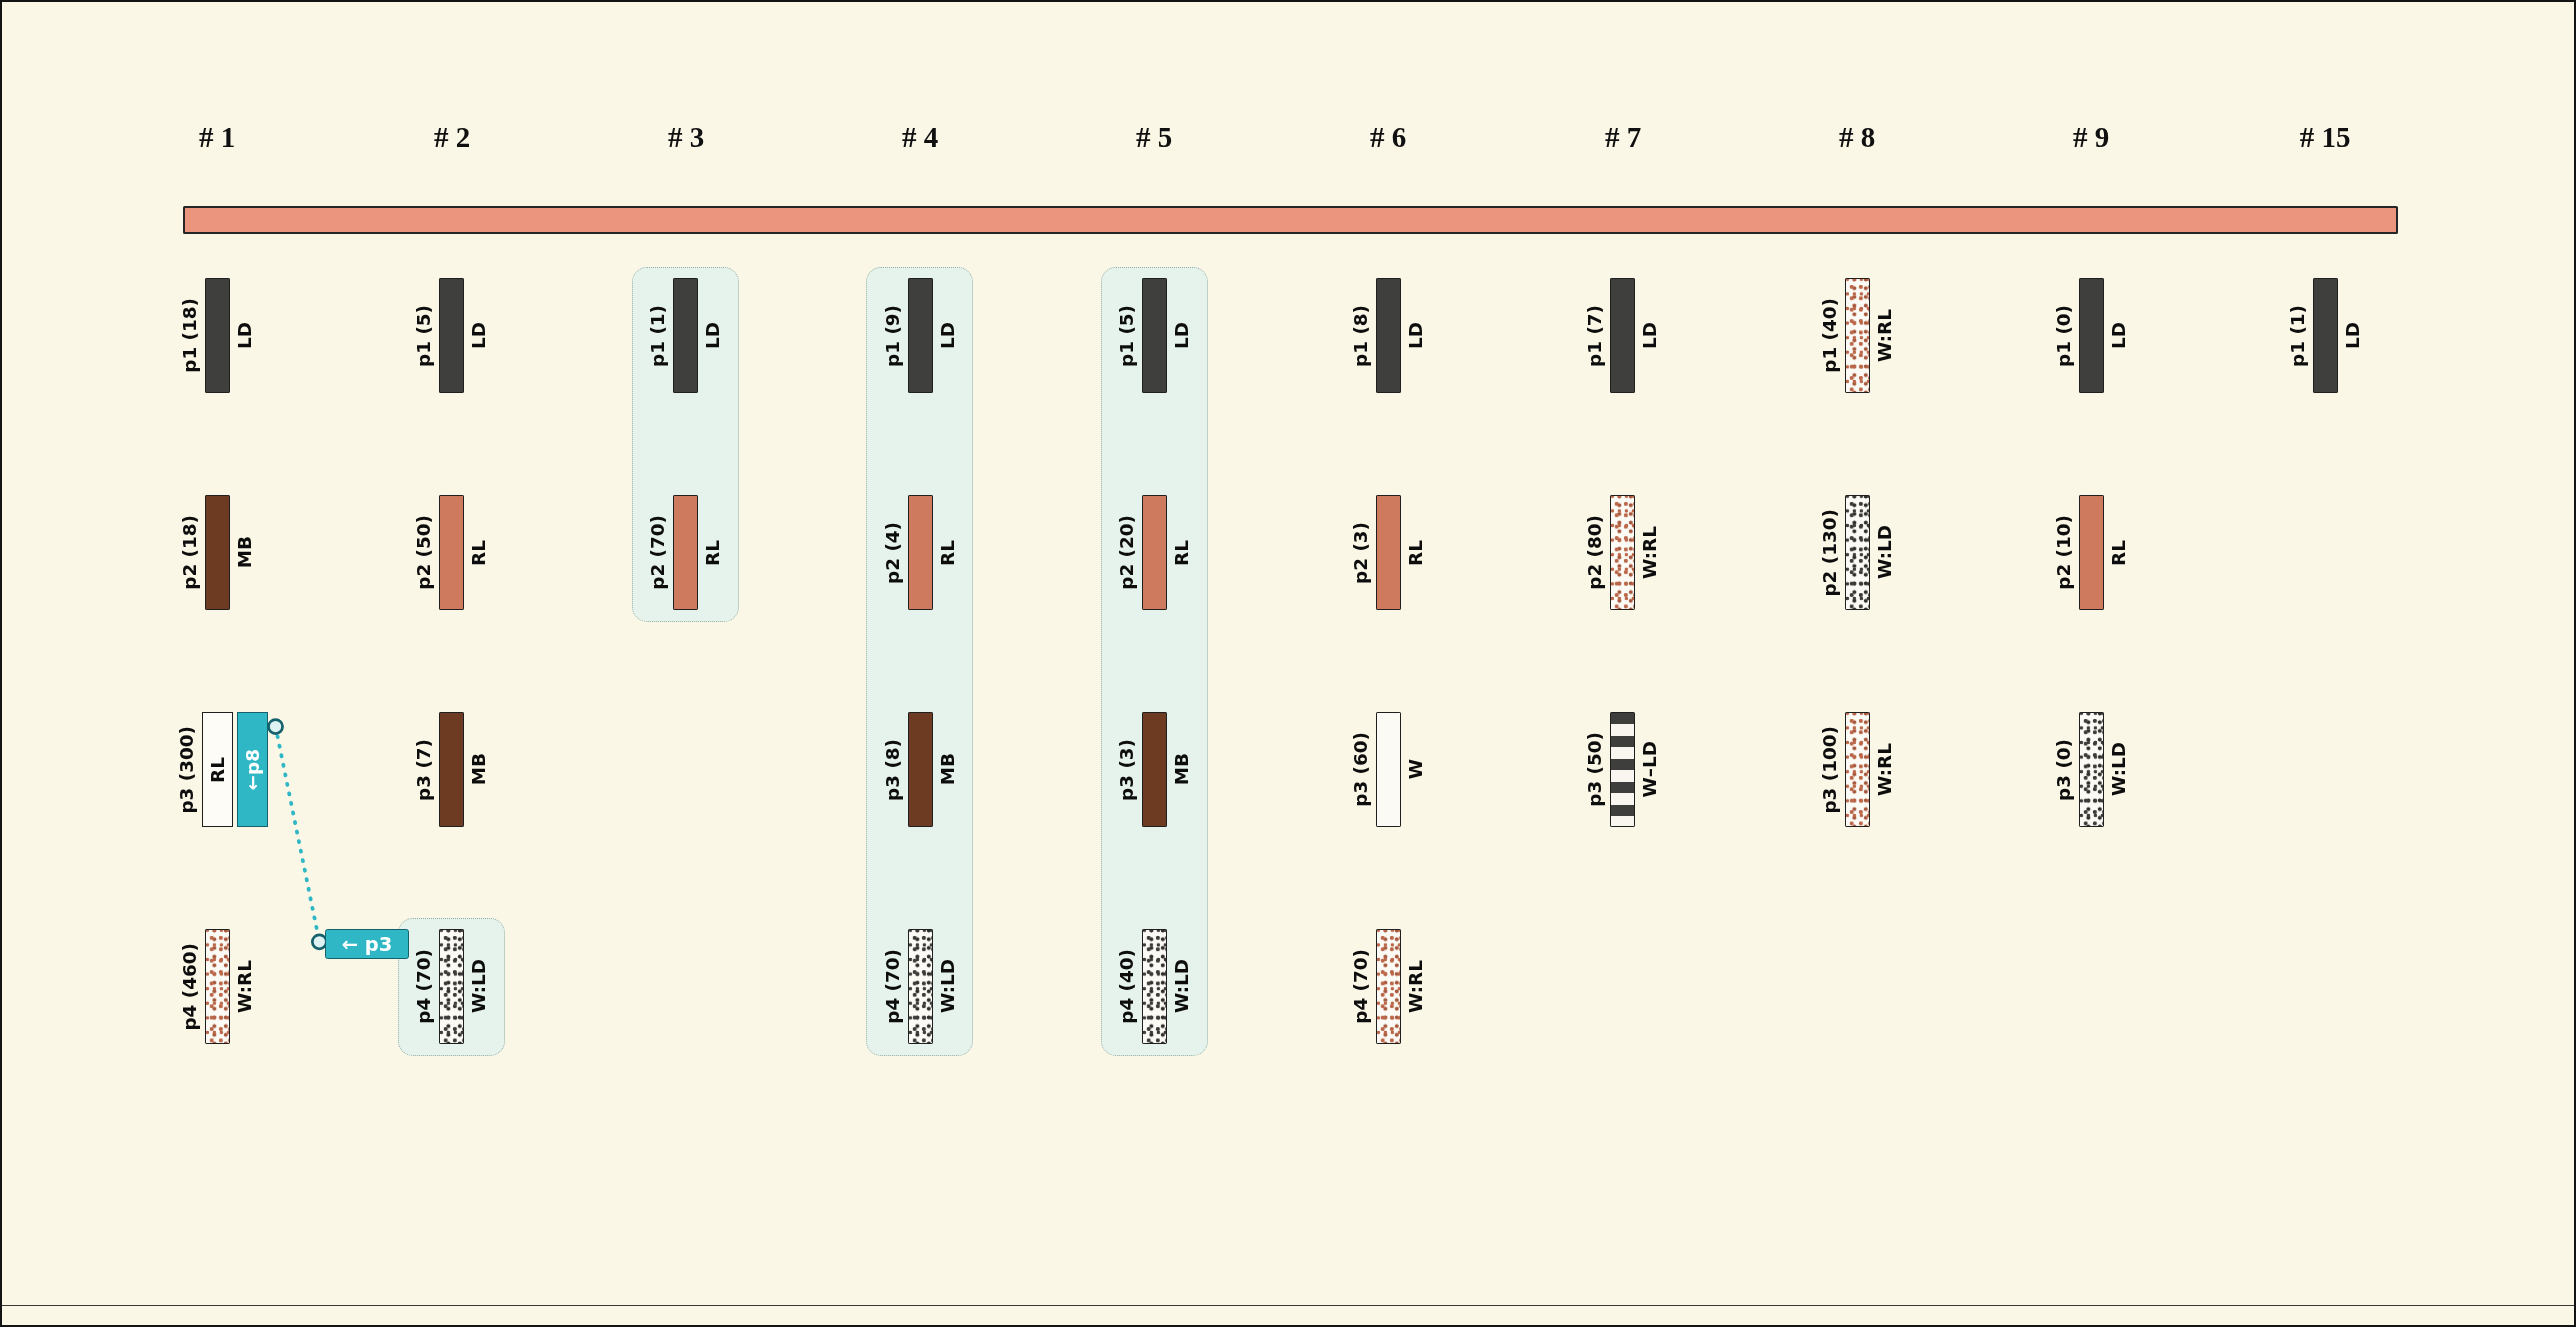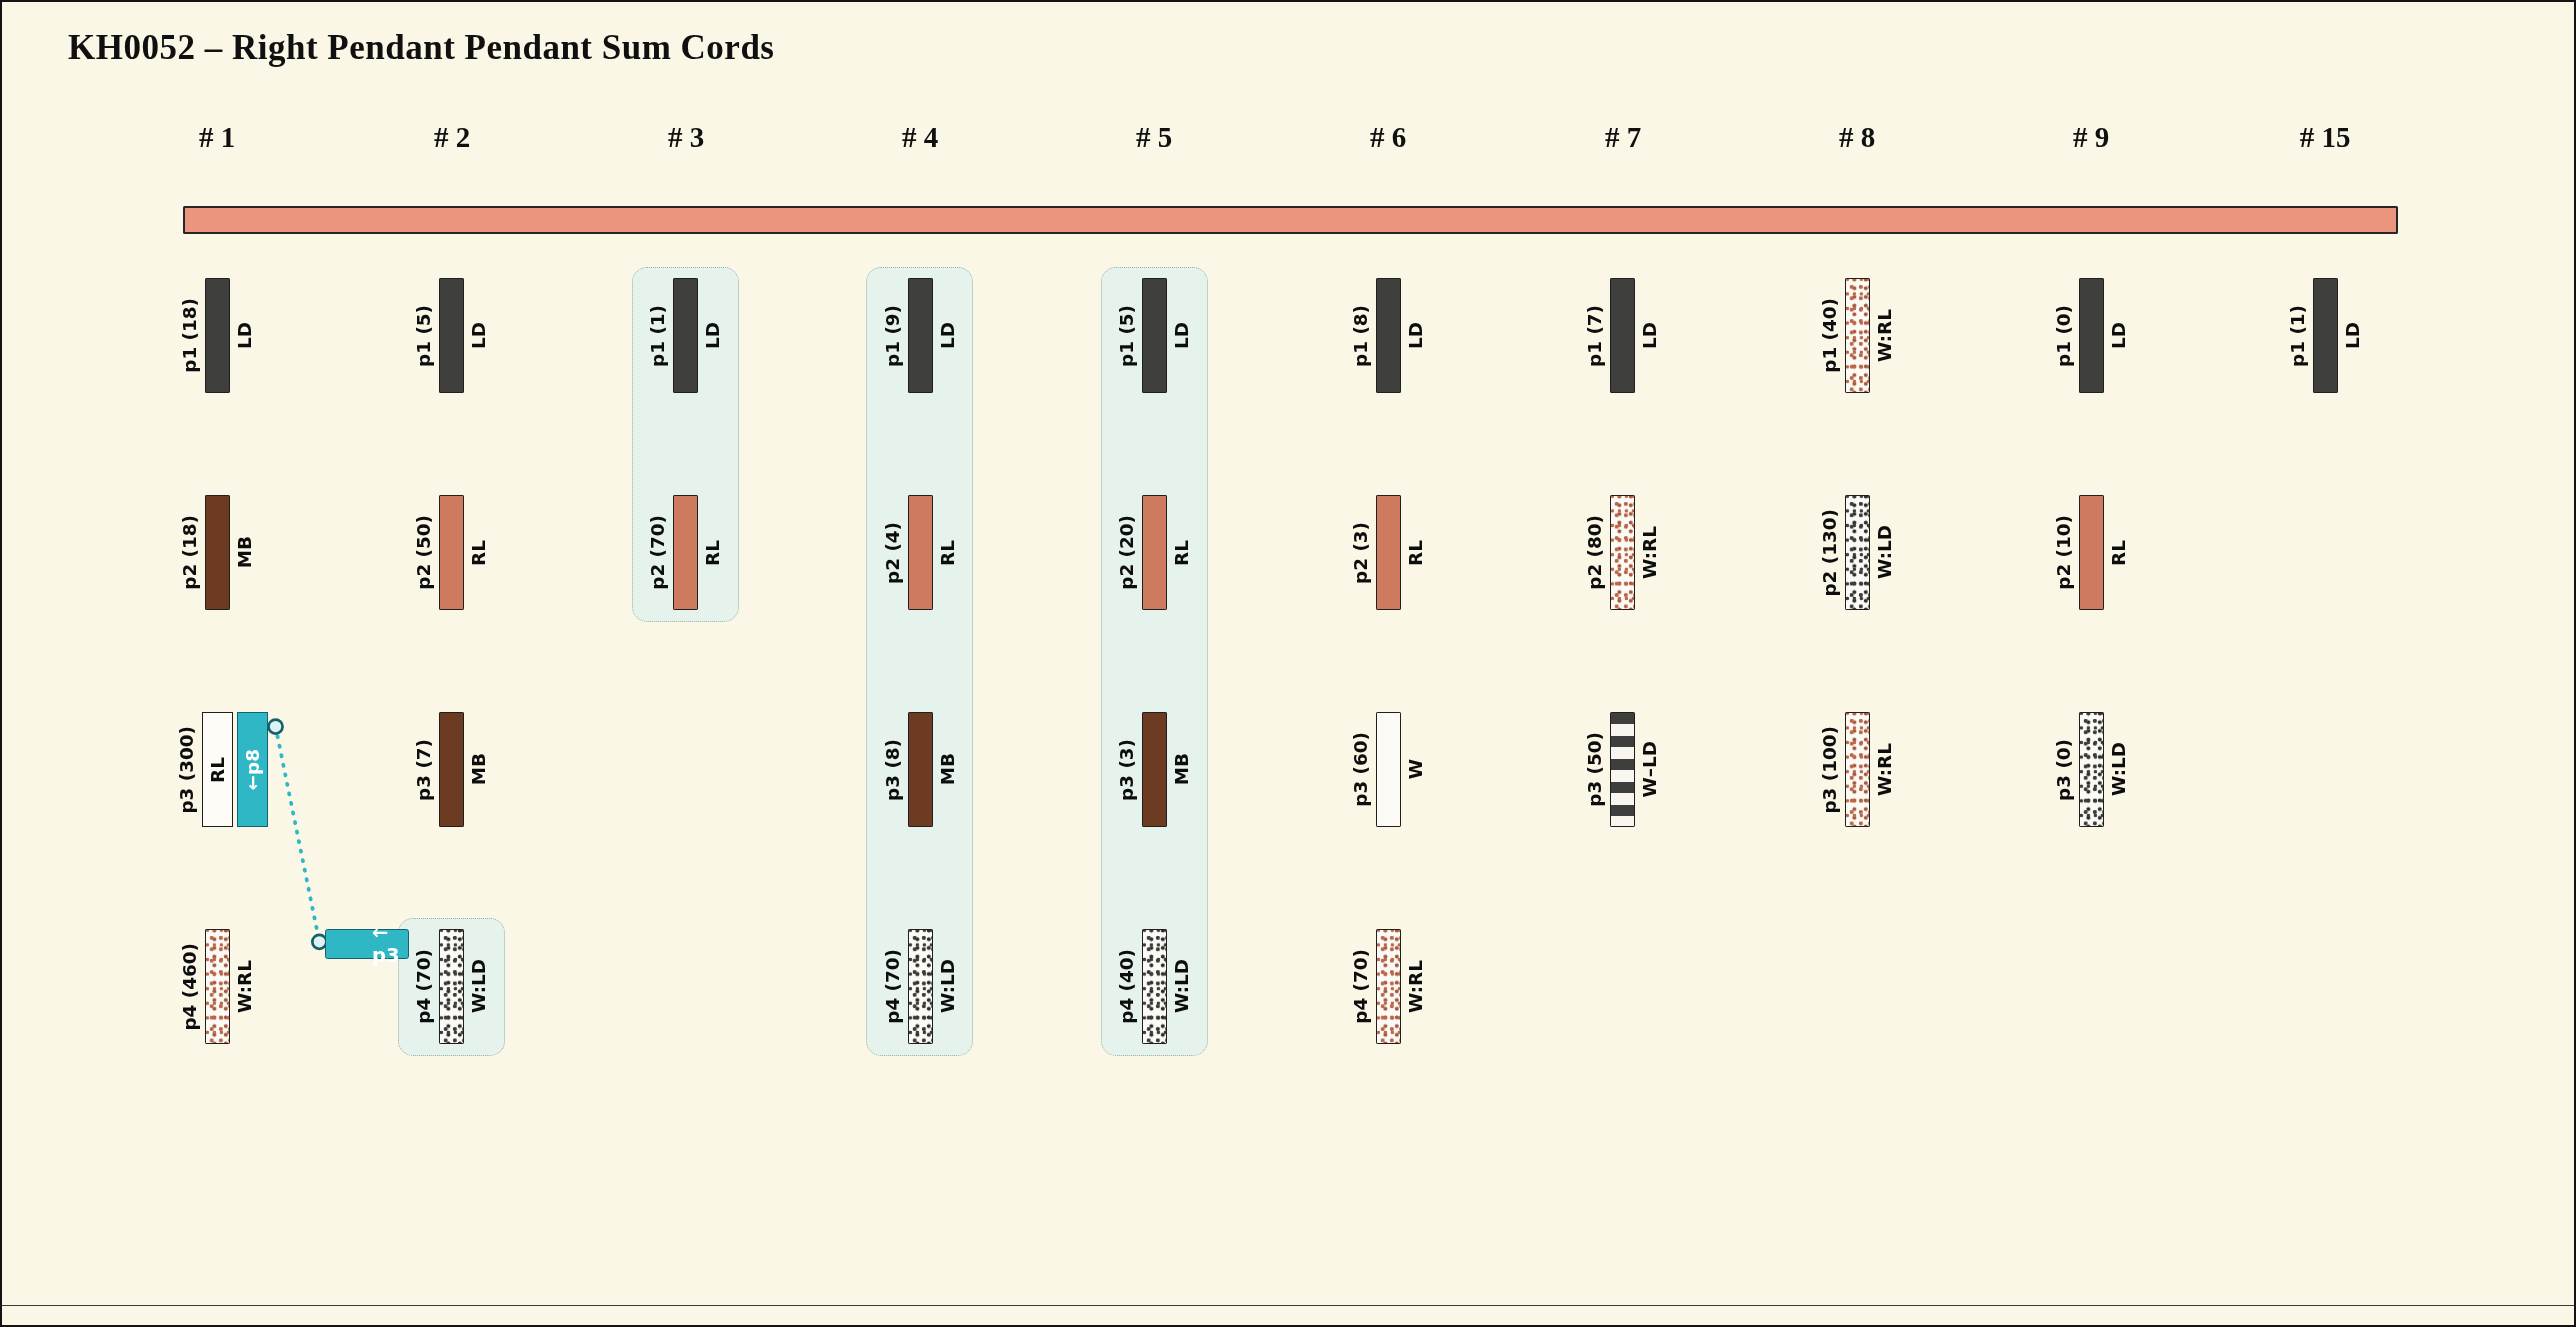--- a/index.html
+++ b/index.html
@@ -94,43 +94,42 @@
     background:var(--teal, #30b7c6);
     display:flex; align-items:center; justify-content:center;
   }
   .annotbox .vtext { color:#ffffff; }
 
   .pointer-box {
     position:absolute; left:323px; top:927px; width:84px; height:30px;
     background:var(--teal, #30b7c6);
     border:1.6px solid var(--teal-dark, #15616c);
     border-radius:2.7px; z-index:4;
-    display:flex; align-items:center; justify-content:flex-start;
-    font:700 19.5px "DejaVu Sans", sans-serif; color:#ffffff;padding-left:46px;
+    display:flex; align-items:center; justify-content:center;
+    font:700 19.5px "DejaVu Sans", sans-serif; color:#ffffff;
   }
 
   #overlay { position:absolute; inset:0; z-index:3; pointer-events:none; }
   #overlay .link-line {
     stroke:var(--teal, #30b7c6); stroke-width:7;
     stroke-dasharray:2 16; stroke-linecap:round; fill:none;
   }
   #overlay .link-handle {
     fill:#def2f4; stroke:var(--teal-dark, #15616c); stroke-width:5;
   }
 
   .baseline-rule {
     position:absolute; left:0; right:0; top:1303px;
     border-top:1.1px solid #3a3a3a; z-index:1;
   }
 </style>
 </head>
 <body>
 
 <div class="canvas">
-  <div class="title">KH0052 – Right Pendant Pendant Sum Cords</div>
 
   <div class="primary-bar"></div>
 
   <div id="diagram-layer">
       <div class="col-header" style="left: 215px;"># 1</div>
       <div class="col-header" style="left: 450px;"># 2</div>
       <div class="highlight" style="left: 396px; top: 916px; width: 107px; height: 138px;"></div>
       <div class="col-header" style="left: 684px;"># 3</div>
       <div class="highlight" style="left: 630px; top: 265px; width: 107px; height: 355px;"></div>
       <div class="col-header" style="left: 918px;"># 4</div>

